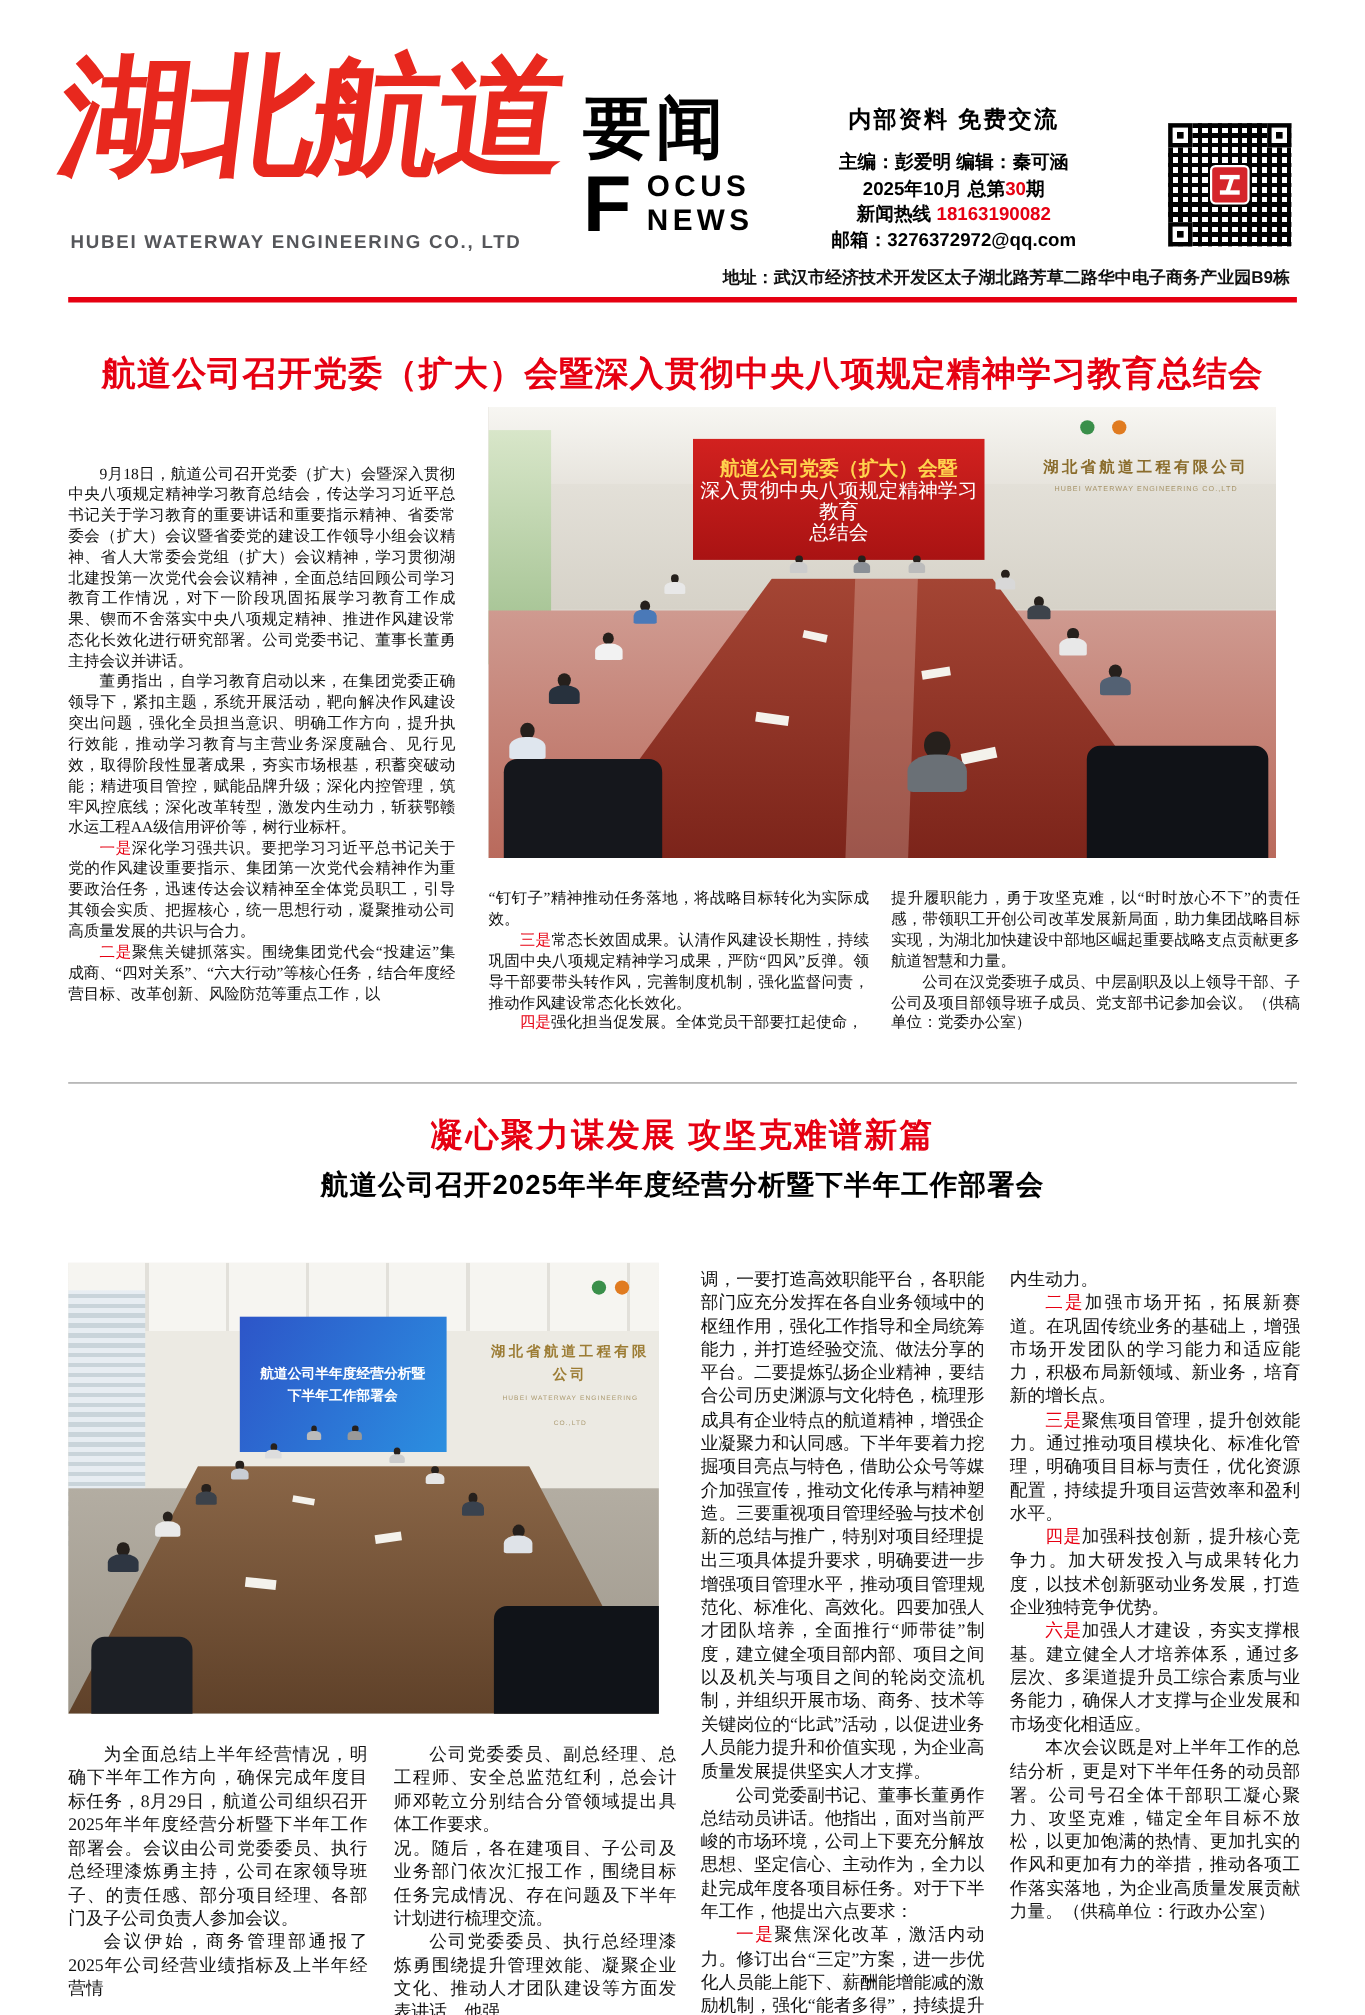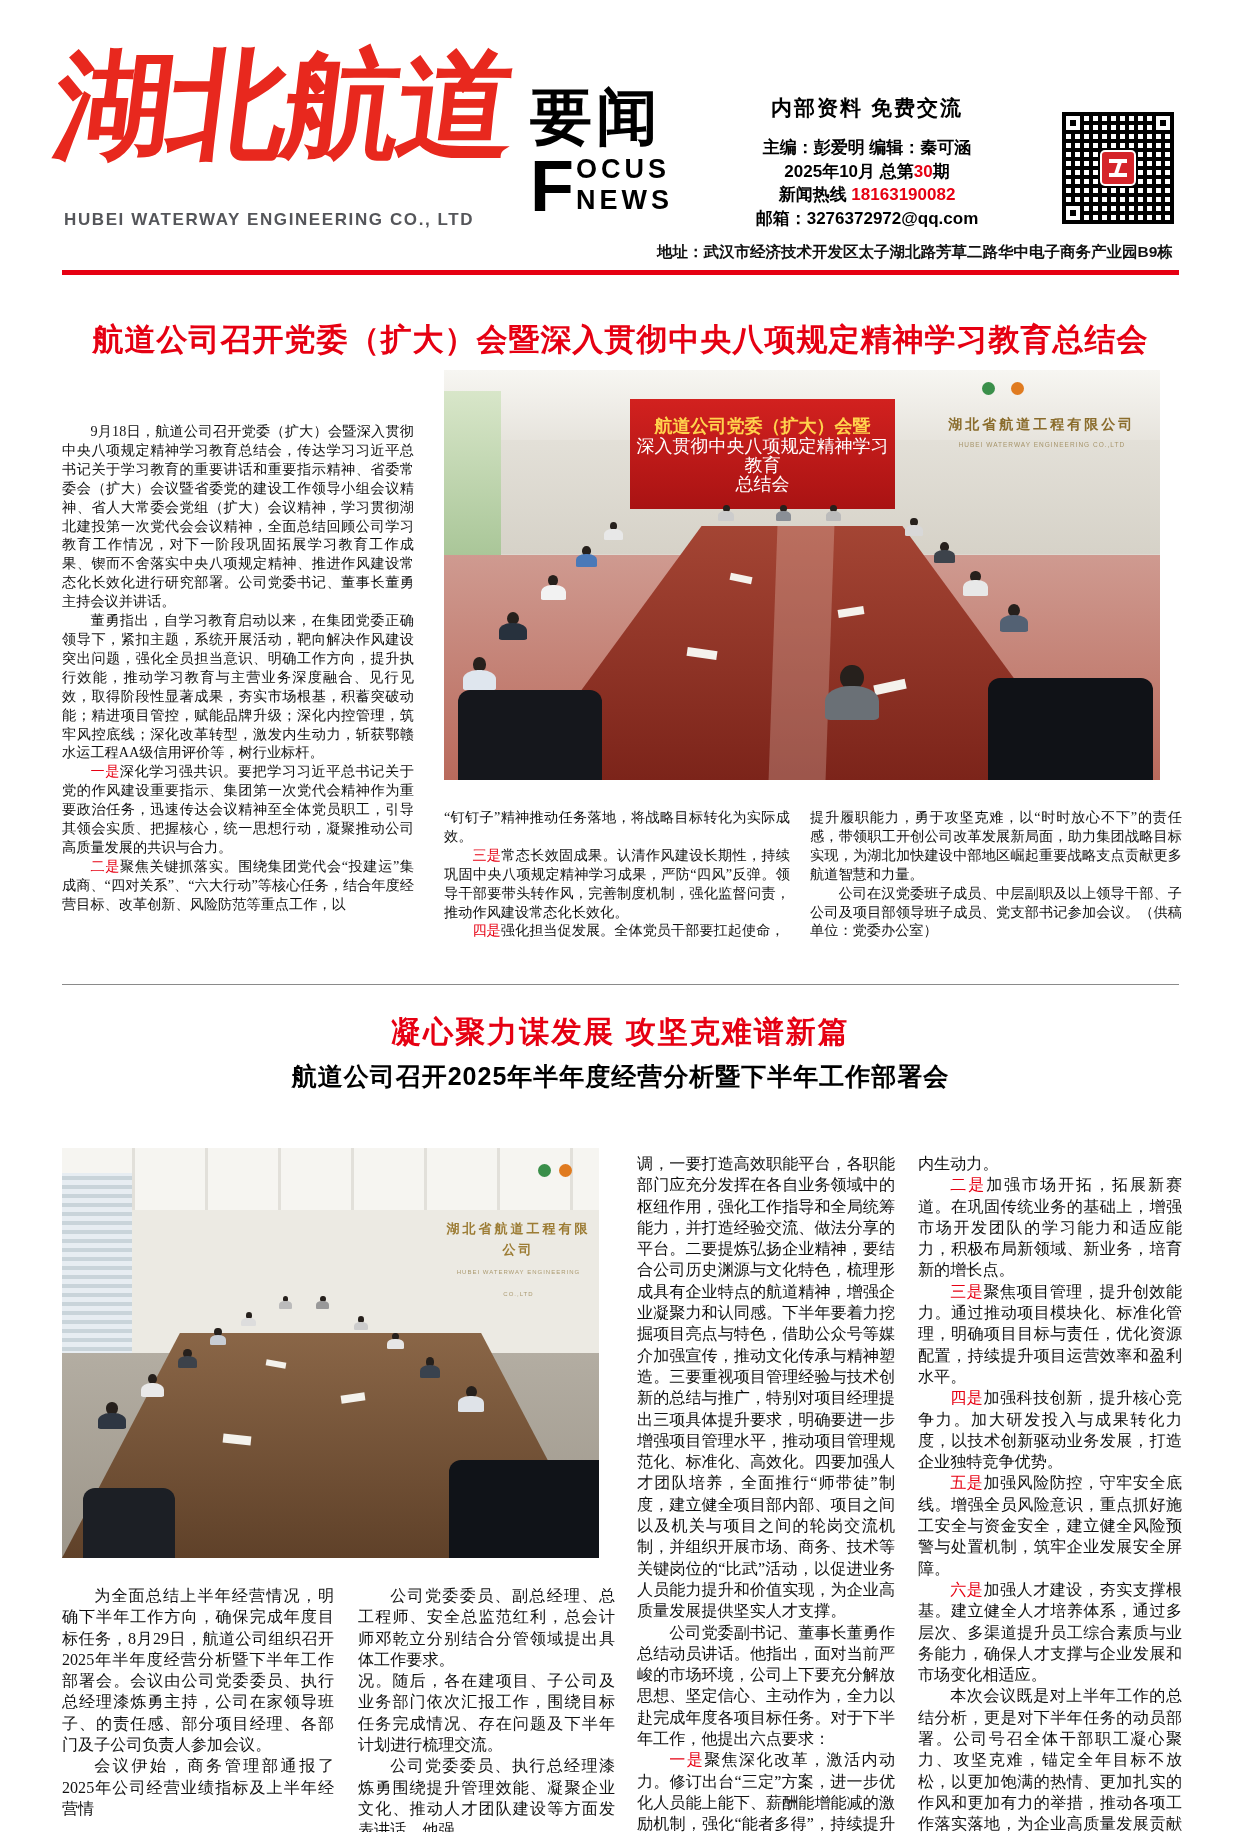--- a/index.html
+++ b/index.html
@@ -10,21 +10,21 @@
   
   .header{position:absolute;left:62px;top:58px;width:1117px;height:210px;}
   .logo-cn{position:absolute;left:-6px;top:-18px;font-size:118px;line-height:130px;font-weight:bold;
            color:#e8281e;font-family:"DejaVu Sans",sans-serif;letter-spacing:-4px;transform:skewX(-7deg);white-space:nowrap;}
   .logo-en{position:absolute;left:2px;top:140px;font-size:17px;font-weight:bold;letter-spacing:1.6px;
            color:#55565a;font-family:"Liberation Sans","DejaVu Sans",sans-serif;white-space:nowrap;margin-top:12px;}
   .section{position:absolute;left:468px;top:26px;width:150px;font-family:"Liberation Sans","DejaVu Sans",sans-serif;}
   .yw{font-size:62px;line-height:66px;font-weight:900;letter-spacing:4px;color:#000;white-space:nowrap;}
   .focus{display:flex;align-items:flex-start;margin-top:4px;color:#000;}
   .bigF{font-size:72px;line-height:64px;font-weight:900;}
-  .focus-lines{display:flex;flex-direction:column;margin-left:2px;justify-content:flex-end;}
+  .focus-lines{display:flex;flex-direction:column;margin-left:14px;justify-content:flex-end;}
   .focus-lines span{font-size:27px;line-height:31px;font-weight:900;letter-spacing:4px;}
   .masthead-info{position:absolute;left:595px;top:36px;width:420px;
                  font-family:"Liberation Sans","DejaVu Sans",sans-serif;font-weight:bold;color:#000;text-align:center;}
   .mh-notice{font-size:21px;letter-spacing:2px;margin-bottom:14px;}
   .mh-line{font-size:17px;line-height:23.5px;white-space:nowrap;}
   .red{color:#e60012;}
   .address{position:absolute;left:595px;top:184px;width:530px;font-size:15.5px;font-weight:bold;
            font-family:"Liberation Sans","DejaVu Sans",sans-serif;white-space:nowrap;}
   
   .qr{position:absolute;left:1000px;top:54px;width:112px;height:112px;background:
@@ -265,20 +265,24 @@
   <div class="divider"></div>
 
   <h2 class="a2-title-red">凝心聚力谋发展 攻坚克难谱新篇</h2>
   <h2 class="a2-title-black">航道公司召开2025年半年度经营分析暨下半年工作部署会</h2>
 
   <section class="article article2">
     <figure class="a2-photo">
       <i class="layer p2-ceiling"></i>
       <i class="layer p2-backwall"></i>
       <i class="layer p2-window"></i>
+      <div class="layer p2-screen">
+        <span>航道公司半年度经营分析暨</span>
+        <span>下半年工作部署会</span>
+      </div>
       <div class="layer p2-sign">
         <span class="sign-cn">湖北省航道工程有限公司</span>
         <span class="sign-en">HUBEI WATERWAY ENGINEERING CO.,LTD</span>
       </div>
       <i class="badge p2-b1"></i>
       <i class="badge p2-b2"></i>
       <i class="layer p2-floor"></i>
       <i class="layer p2-table"></i>
       <i class="paper" style="left:38%;top:52%;width:20px;height:6px;transform:rotate(10deg);"></i>
       <i class="paper" style="left:52%;top:60%;width:24px;height:8px;transform:rotate(-8deg);"></i>
@@ -343,19 +347,18 @@
     <div class="col cC">
         <p class="para">调，一要打造高效职能平台，各职能部门应充分发挥在各自业务领域中的枢纽作用，强化工作指导和全局统筹能力，并打造经验交流、做法分享的平台。二要提炼弘扬企业精神，要结合公司历史渊源与文化特色，梳理形成具有企业特点的航道精神，增强企业凝聚力和认同感。下半年要着力挖掘项目亮点与特色，借助公众号等媒介加强宣传，推动文化传承与精神塑造。三要重视项目管理经验与技术创新的总结与推广，特别对项目经理提出三项具体提升要求，明确要进一步增强项目管理水平，推动项目管理规范化、标准化、高效化。四要加强人才团队培养，全面推行“师带徒”制度，建立健全项目部内部、项目之间以及机关与项目之间的轮岗交流机制，并组织开展市场、商务、技术等关键岗位的“比武”活动，以促进业务人员能力提升和价值实现，为企业高质量发展提供坚实人才支撑。</p>
         <p class="para ind">公司党委副书记、董事长董勇作总结动员讲话。他指出，面对当前严峻的市场环境，公司上下要充分解放思想、坚定信心、主动作为，全力以赴完成年度各项目标任务。对于下半年工作，他提出六点要求：</p>
         <p class="para ind"><span class="lead">一是</span>聚焦深化改革，激活内动力。修订出台“三定”方案，进一步优化人员能上能下、薪酬能增能减的激励机制，强化“能者多得”，持续提升组织</p>
       </div>
     <div class="col cD">
         <p class="para">内生动力。</p>
         <p class="para ind"><span class="lead">二是</span>加强市场开拓，拓展新赛道。在巩固传统业务的基础上，增强市场开发团队的学习能力和适应能力，积极布局新领域、新业务，培育新的增长点。</p>
         <p class="para ind"><span class="lead">三是</span>聚焦项目管理，提升创效能力。通过推动项目模块化、标准化管理，明确项目目标与责任，优化资源配置，持续提升项目运营效率和盈利水平。</p>
         <p class="para ind"><span class="lead">四是</span>加强科技创新，提升核心竞争力。加大研发投入与成果转化力度，以技术创新驱动业务发展，打造企业独特竞争优势。</p>
-        <p class="para ind"><span class="lead">五是</span>加强风险防控，守牢安全底线。增强全员风险意识，重点抓好施工安全与资金安全，建立健全风险预警与处置机制，筑牢企业发展安全屏障。</p>
         <p class="para ind"><span class="lead">六是</span>加强人才建设，夯实支撑根基。建立健全人才培养体系，通过多层次、多渠道提升员工综合素质与业务能力，确保人才支撑与企业发展和市场变化相适应。</p>
         <p class="para ind">本次会议既是对上半年工作的总结分析，更是对下半年任务的动员部署。公司号召全体干部职工凝心聚力、攻坚克难，锚定全年目标不放松，以更加饱满的热情、更加扎实的作风和更加有力的举措，推动各项工作落实落地，为企业高质量发展贡献力量。（供稿单位：行政办公室）</p>
       </div>
   </section>
 
 </div>
 
 </body></html>

